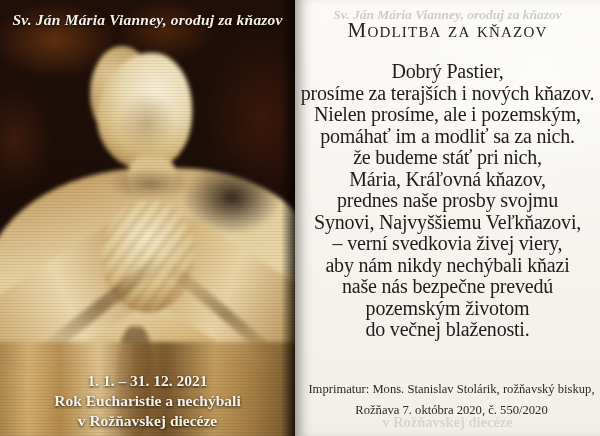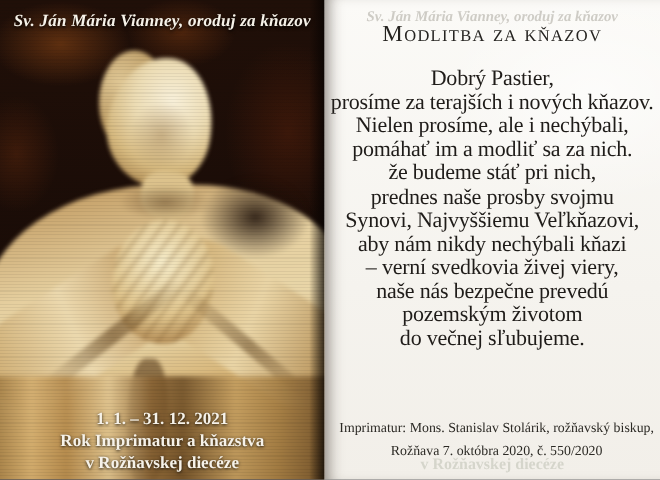--- a/index.html
+++ b/index.html
@@ -165,41 +165,42 @@
       <div class="fold-1"></div>
       <div class="fold-2"></div>
       <div class="drape-center"></div>
       <div class="drape-bottom"></div>
     </div>
     <div class="photo-texture"></div>
     <div class="photo-right-edge"></div>
     <div class="photo-title">Sv. Ján Mária Vianney, oroduj za kňazov</div>
     <div class="photo-caption">
       <div>1. 1. – 31. 12. 2021</div>
-      <div>Rok Imprimatur a kňazstva</div>
+      <div>Rok Eucharistie a nechýbali</div>
       <div>v Rožňavskej diecéze</div>
     </div>
   </div>
 
   <div class="text-panel">
     <div class="ghost-top">Sv. Ján Mária Vianney, oroduj za kňazov</div>
     <h1 class="prayer-title">Modlitba za kňazov</h1>
     <div class="prayer-body">
       <div>Dobrý Pastier,</div>
       <div>prosíme za terajších i nových kňazov.</div>
-      <div>Nielen prosíme, ale i nechýbali,</div>
+      <div>Nielen prosíme, ale i pozemským,</div>
       <div>pomáhať im a modliť sa za nich.</div>
       <div>že budeme stáť pri nich,</div>
+      <div>Mária, Kráľovná kňazov,</div>
       <div>prednes naše prosby svojmu</div>
       <div>Synovi, Najvyššiemu Veľkňazovi,</div>
+      <div>– verní svedkovia živej viery,</div>
       <div>aby nám nikdy nechýbali kňazi</div>
-      <div>– verní svedkovia živej viery,</div>
       <div>naše nás bezpečne prevedú</div>
       <div>pozemským životom</div>
-      <div>do večnej sľubujeme.</div>
+      <div>do večnej blaženosti.</div>
     </div>
     <div class="imprimatur">
       <div>Imprimatur: Mons. Stanislav Stolárik, rožňavský biskup,</div>
       <div>Rožňava 7. októbra 2020, č. 550/2020</div>
     </div>
     <div class="ghost-bottom">v Rožňavskej diecéze</div>
   </div>
 
 </div>
 

